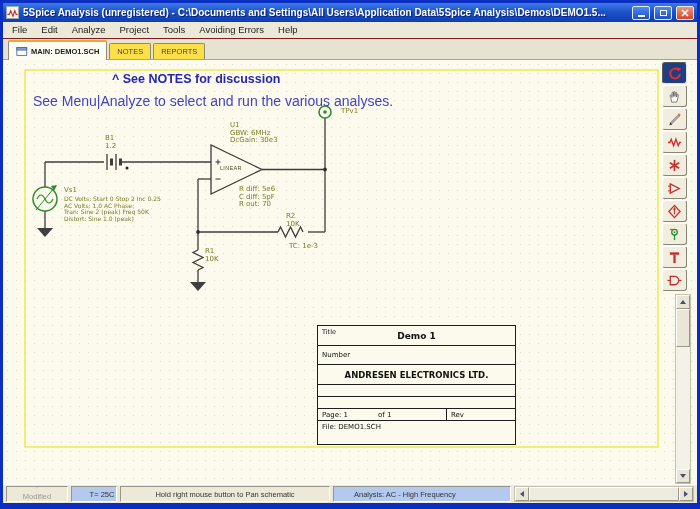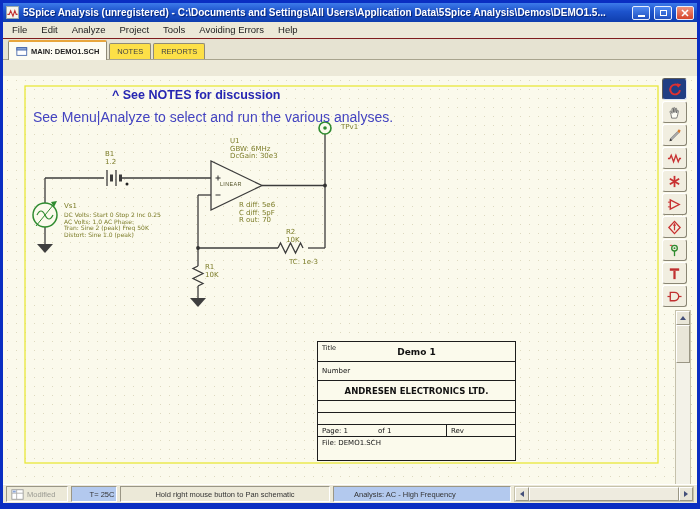--- a/index.html
+++ b/index.html
@@ -25,21 +25,21 @@
   
   .tabbar{height:20px;flex:0 0 20px;display:flex;align-items:flex-end;background:#e6e3d2;
           padding-left:5px;border-bottom:1px solid #a8a48e;}
   .tab{height:15px;display:flex;align-items:center;gap:3px;padding:0 7px;font-size:7.5px;color:#444;
        background:#fde047;border:1px solid #8f8b78;border-bottom:none;border-radius:2px 2px 0 0;margin-right:2px;}
   .tab.active{height:18px;background:#fdfcf2;border-top:2px solid #e8a63c;font-weight:bold;color:#222;
               margin-bottom:-1px;}
   .tab-icon{width:12px;height:11px;}
   
   .canvas{position:relative;flex:1;background:#fbfaec;overflow:hidden;
-          background-image:radial-gradient(circle,#ddd9bf 0.8px,rgba(0,0,0,0) 1px);background-size:9px 9px;margin-top:16px;}
+          background-image:radial-gradient(circle,#ddd9bf 0.8px,rgba(0,0,0,0) 1px);background-size:9px 9px;}
   .sch-svg{position:absolute;left:0;top:0;}
   .lbl{position:absolute;font-family:"DejaVu Sans",sans-serif;font-size:7px;line-height:7.5px;
        color:#7c7c28;white-space:nowrap;}
   .heading{position:absolute;left:109px;top:12px;font-size:12.5px;font-weight:bold;color:#2626b2;white-space:nowrap;}
   .subheading{position:absolute;left:30px;top:33px;font-size:14px;color:#4343c0;white-space:nowrap;}
   .linear-lbl{position:absolute;left:217px;top:105px;font-size:5.5px;letter-spacing:.3px;color:#55552a;}
   .vsrc{font-size:6px;line-height:6.5px;}
   
   .tblock{position:absolute;left:314px;top:265px;width:199px;height:120px;box-sizing:border-box;
           border:1.5px solid #1d1d1d;background:#fbfaec;font-family:"DejaVu Sans",sans-serif;font-size:7px;color:#111;}
@@ -64,21 +64,21 @@
   .tri-up{width:0;height:0;border-left:3px solid transparent;border-right:3px solid transparent;border-bottom:4px solid #44507a;}
   .tri-down{width:0;height:0;border-left:3px solid transparent;border-right:3px solid transparent;border-top:4px solid #44507a;}
   .tri-left{width:0;height:0;border-top:3px solid transparent;border-bottom:3px solid transparent;border-right:4px solid #44507a;}
   .tri-right{width:0;height:0;border-top:3px solid transparent;border-bottom:3px solid transparent;border-left:4px solid #44507a;}
   
   .statusbar{height:19px;flex:0 0 19px;background:#ece9d8;border-top:1px solid #fff;display:flex;
              align-items:stretch;gap:3px;padding:1px 3px;box-sizing:border-box;}
   .panel{border:1px solid;border-color:#9a9686 #fff #fff #9a9686;font-size:7.5px;display:flex;
          align-items:center;padding:0 4px;box-sizing:border-box;color:#333;white-space:nowrap;overflow:hidden;}
   .panel.hl{background:#b3c9ee;padding-left:20px;}
-  .panel.dim{color:#9a9a92;gap:3px;}
+  .panel.dim{color:#9a9a92;gap:3px;flex-direction:column;}
   .hscroll{flex:1;display:flex;border:1px solid #c6c2ac;background:#f3f2e8;box-sizing:border-box;}
   .hs-btn{width:14px;flex:0 0 14px;background:#e9e6d8;border:1px solid;border-color:#fff #9a9684 #9a9684 #fff;
           display:flex;align-items:center;justify-content:center;box-sizing:border-box;}
   .hs-thumb{flex:1;background:#eeebdf;border:1px solid;border-color:#fff #9a9684 #9a9684 #fff;box-sizing:border-box;}
 </style>
 </head>
 <body>
 
 <div class="window">
 

